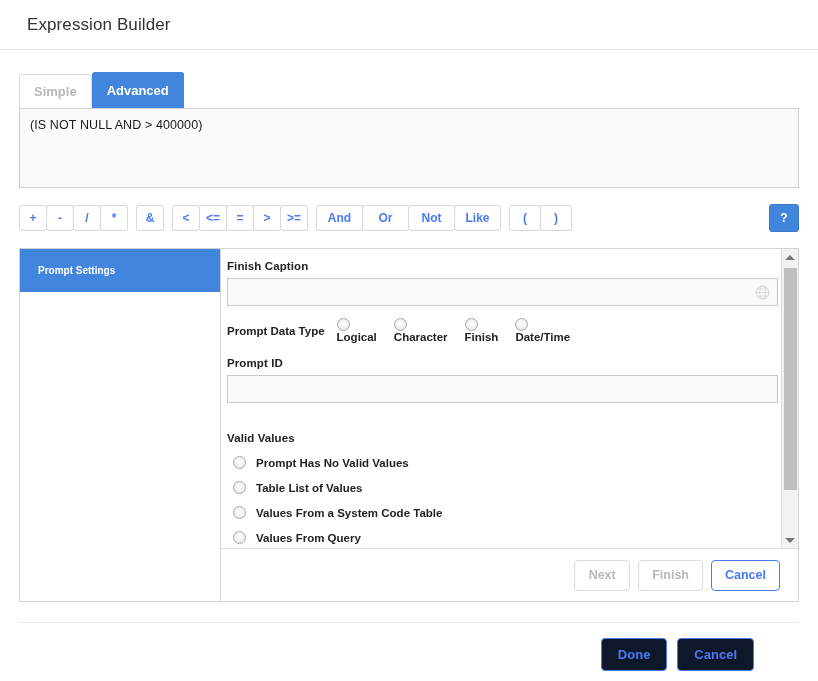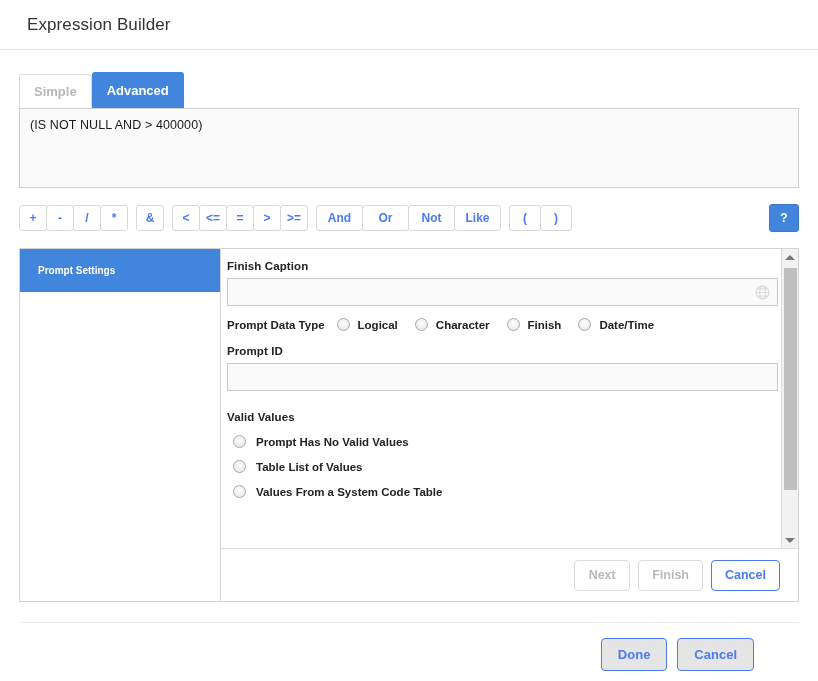--- a/index.html
+++ b/index.html
@@ -167,42 +167,42 @@
     padding: 0 6px;
     font-size: 12px;
     color: #333;
   }
   .txt-input .val { flex:1; }
   .globe {
     width: 17px; height: 17px;
     flex: 0 0 17px;
     opacity: .85;
   }
-  .field { margin-bottom: 20px; }
+  .field { margin-bottom: 29px; }
   .field.caption { margin-bottom: 12px; }
 
   .radio-row {
     display: flex;
     align-items: center;
     font-size: 11.5px;
     font-weight: bold;
     color: #222;
     margin-bottom: 14px;
   }
   .radio-row .lead { margin-right: 3px; }
   .radio {
     width: 13px; height: 13px;
     border-radius: 50%;
     border: 1px solid #a9a9a9;
     background: radial-gradient(circle at 50% 40%, #ffffff 0%, #eaeaea 75%, #dedede 100%);
     display: inline-block;
     flex: 0 0 13px;
     cursor: pointer;
   }
-  .radio-row .opt { display:flex; align-items:flex-end; margin-right: 17px; }
+  .radio-row .opt { display:flex; align-items:flex-start; margin-right: 17px; flex-direction: column; }
   .radio-row .opt .radio { margin-right: 8px; }
 
   .vv-label { margin-top: 4px; margin-bottom: 12px; }
   .vv-item {
     display: flex; align-items: center;
     margin-bottom: 12px;
     padding-left: 6px;
     font-size: 11.5px;
     font-weight: bold;
     color: #222;
@@ -279,21 +279,21 @@
     display: flex; justify-content: flex-end;
     gap: 10px;
     padding-right: 45px;
   }
   .dbtn {
     height: 33px;
     min-width: 62px;
     padding: 0 16px;
     border: 1px solid #4a7af5;
     border-radius: 4px;
-    background: #e5e5e5;
+    background: #0f172a;
     color: #4a7af5;
     font-size: 13px; font-weight: bold;
     display: flex; align-items: center; justify-content: center;
     cursor: pointer;
     font-family: "Liberation Sans", sans-serif;
   }
 </style>
 </head>
 <body>
 
@@ -407,20 +407,24 @@
             <span>Prompt Has No Valid Values</span>
           </div>
           <div class="vv-item">
             <span class="radio"></span>
             <span>Table List of Values</span>
           </div>
           <div class="vv-item">
             <span class="radio"></span>
             <span>Values From a System Code Table</span>
           </div>
+          <div class="vv-item">
+            <span class="radio"></span>
+            <span>Values From Query</span>
+          </div>
 
           <div id="vscroll">
             <div class="sb-arrow up">
                 <span class="tri"></span>
               </div>
             <div class="sb-track">
               <div class="sb-thumb"></div>
             </div>
             <div class="sb-arrow down">
                 <span class="tri"></span>

